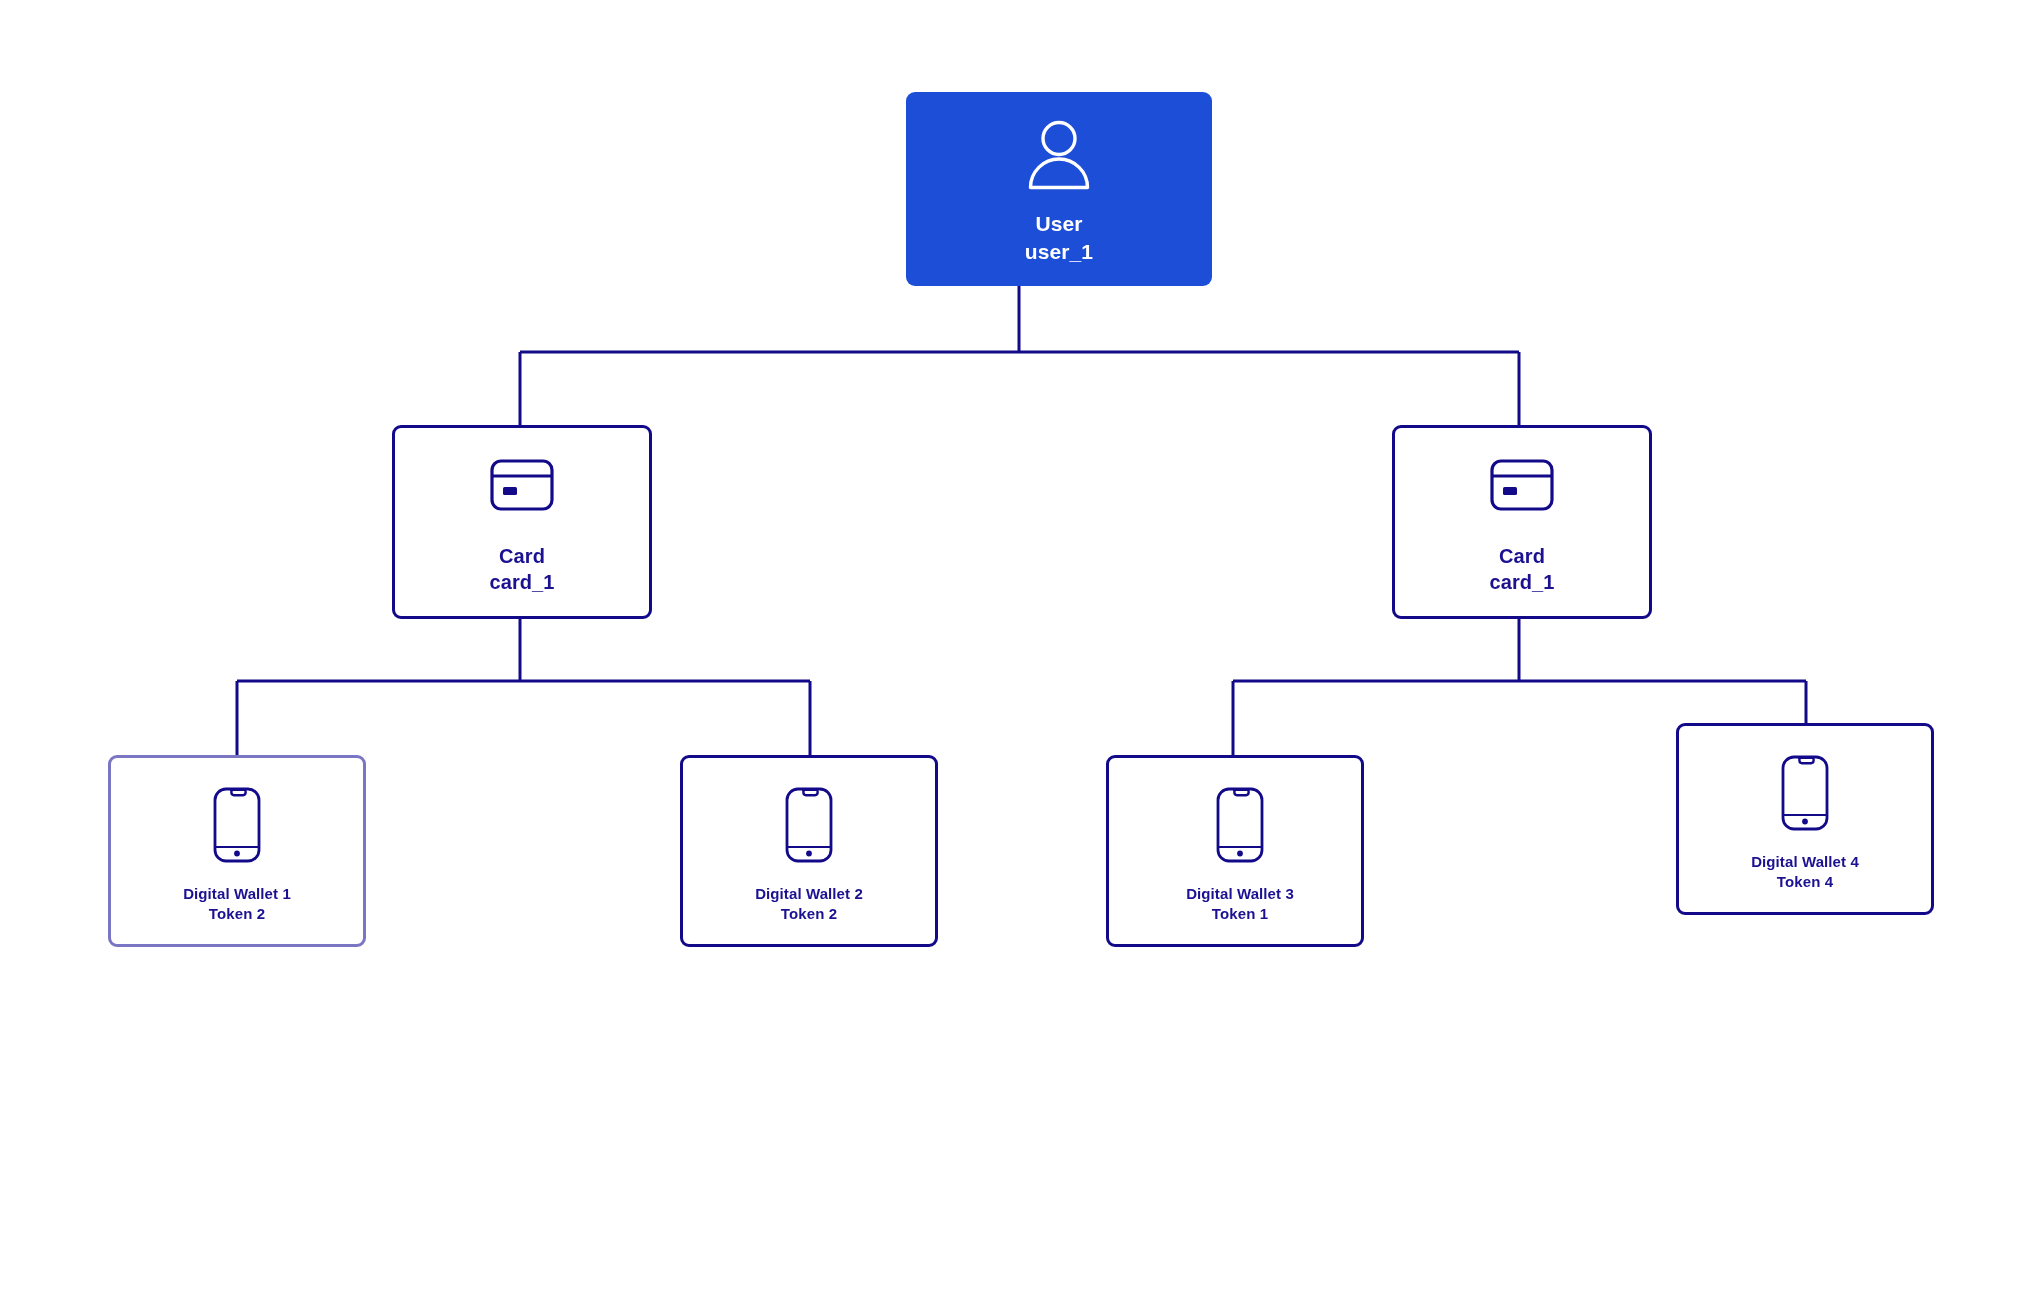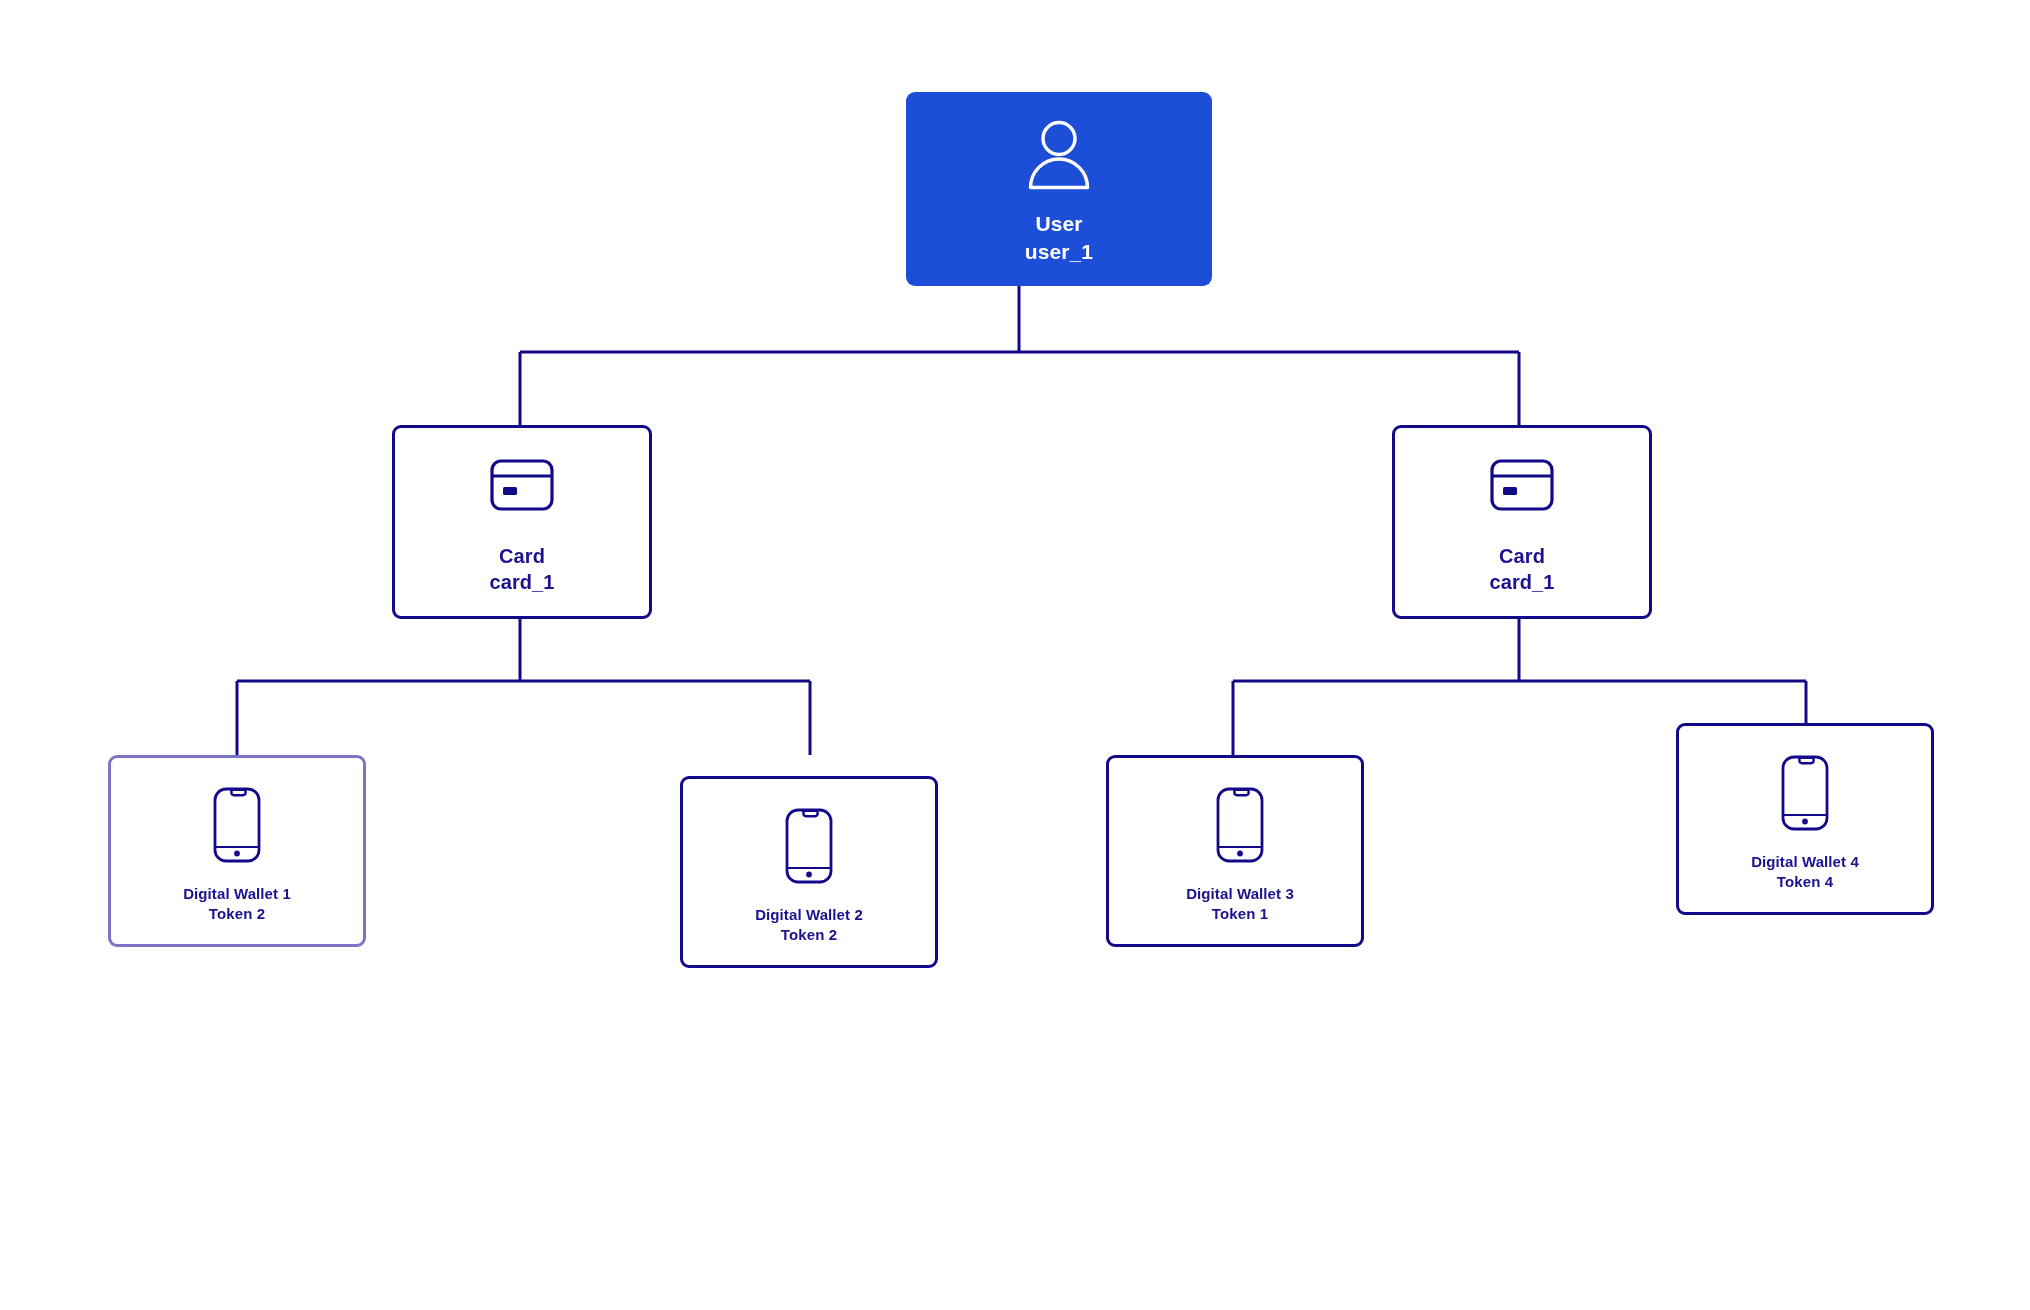--- a/index.html
+++ b/index.html
@@ -56,21 +56,21 @@
   
   .node--wallet{
     width:258px;height:192px;
     border:3px solid #130a8a;
   }
   .node--wallet .labels{color:#1b1191;font-size:15px;margin-top:17px;}
   .node--wallet .icon{margin-top:8px;}
   .node--wallet.is-muted{border-color:#7b76c4;}
 
   #node-wallet-1{left:108px;top:755px;}
-  #node-wallet-2{left:680px;top:776px;}
+  #node-wallet-2{left:680px;top:755px;}
   #node-wallet-3{left:1106px;top:755px;padding-left:10px;}
   #node-wallet-4{left:1676px;top:723px;}
 </style>
 </head>
 <body>
 
 <div id="stage">
 
   <svg id="edges" viewBox="0 0 2030 1310" width="2030" height="1310" aria-hidden="true">
     <g fill="none" stroke="#130a8a" stroke-width="3" stroke-linecap="butt">

